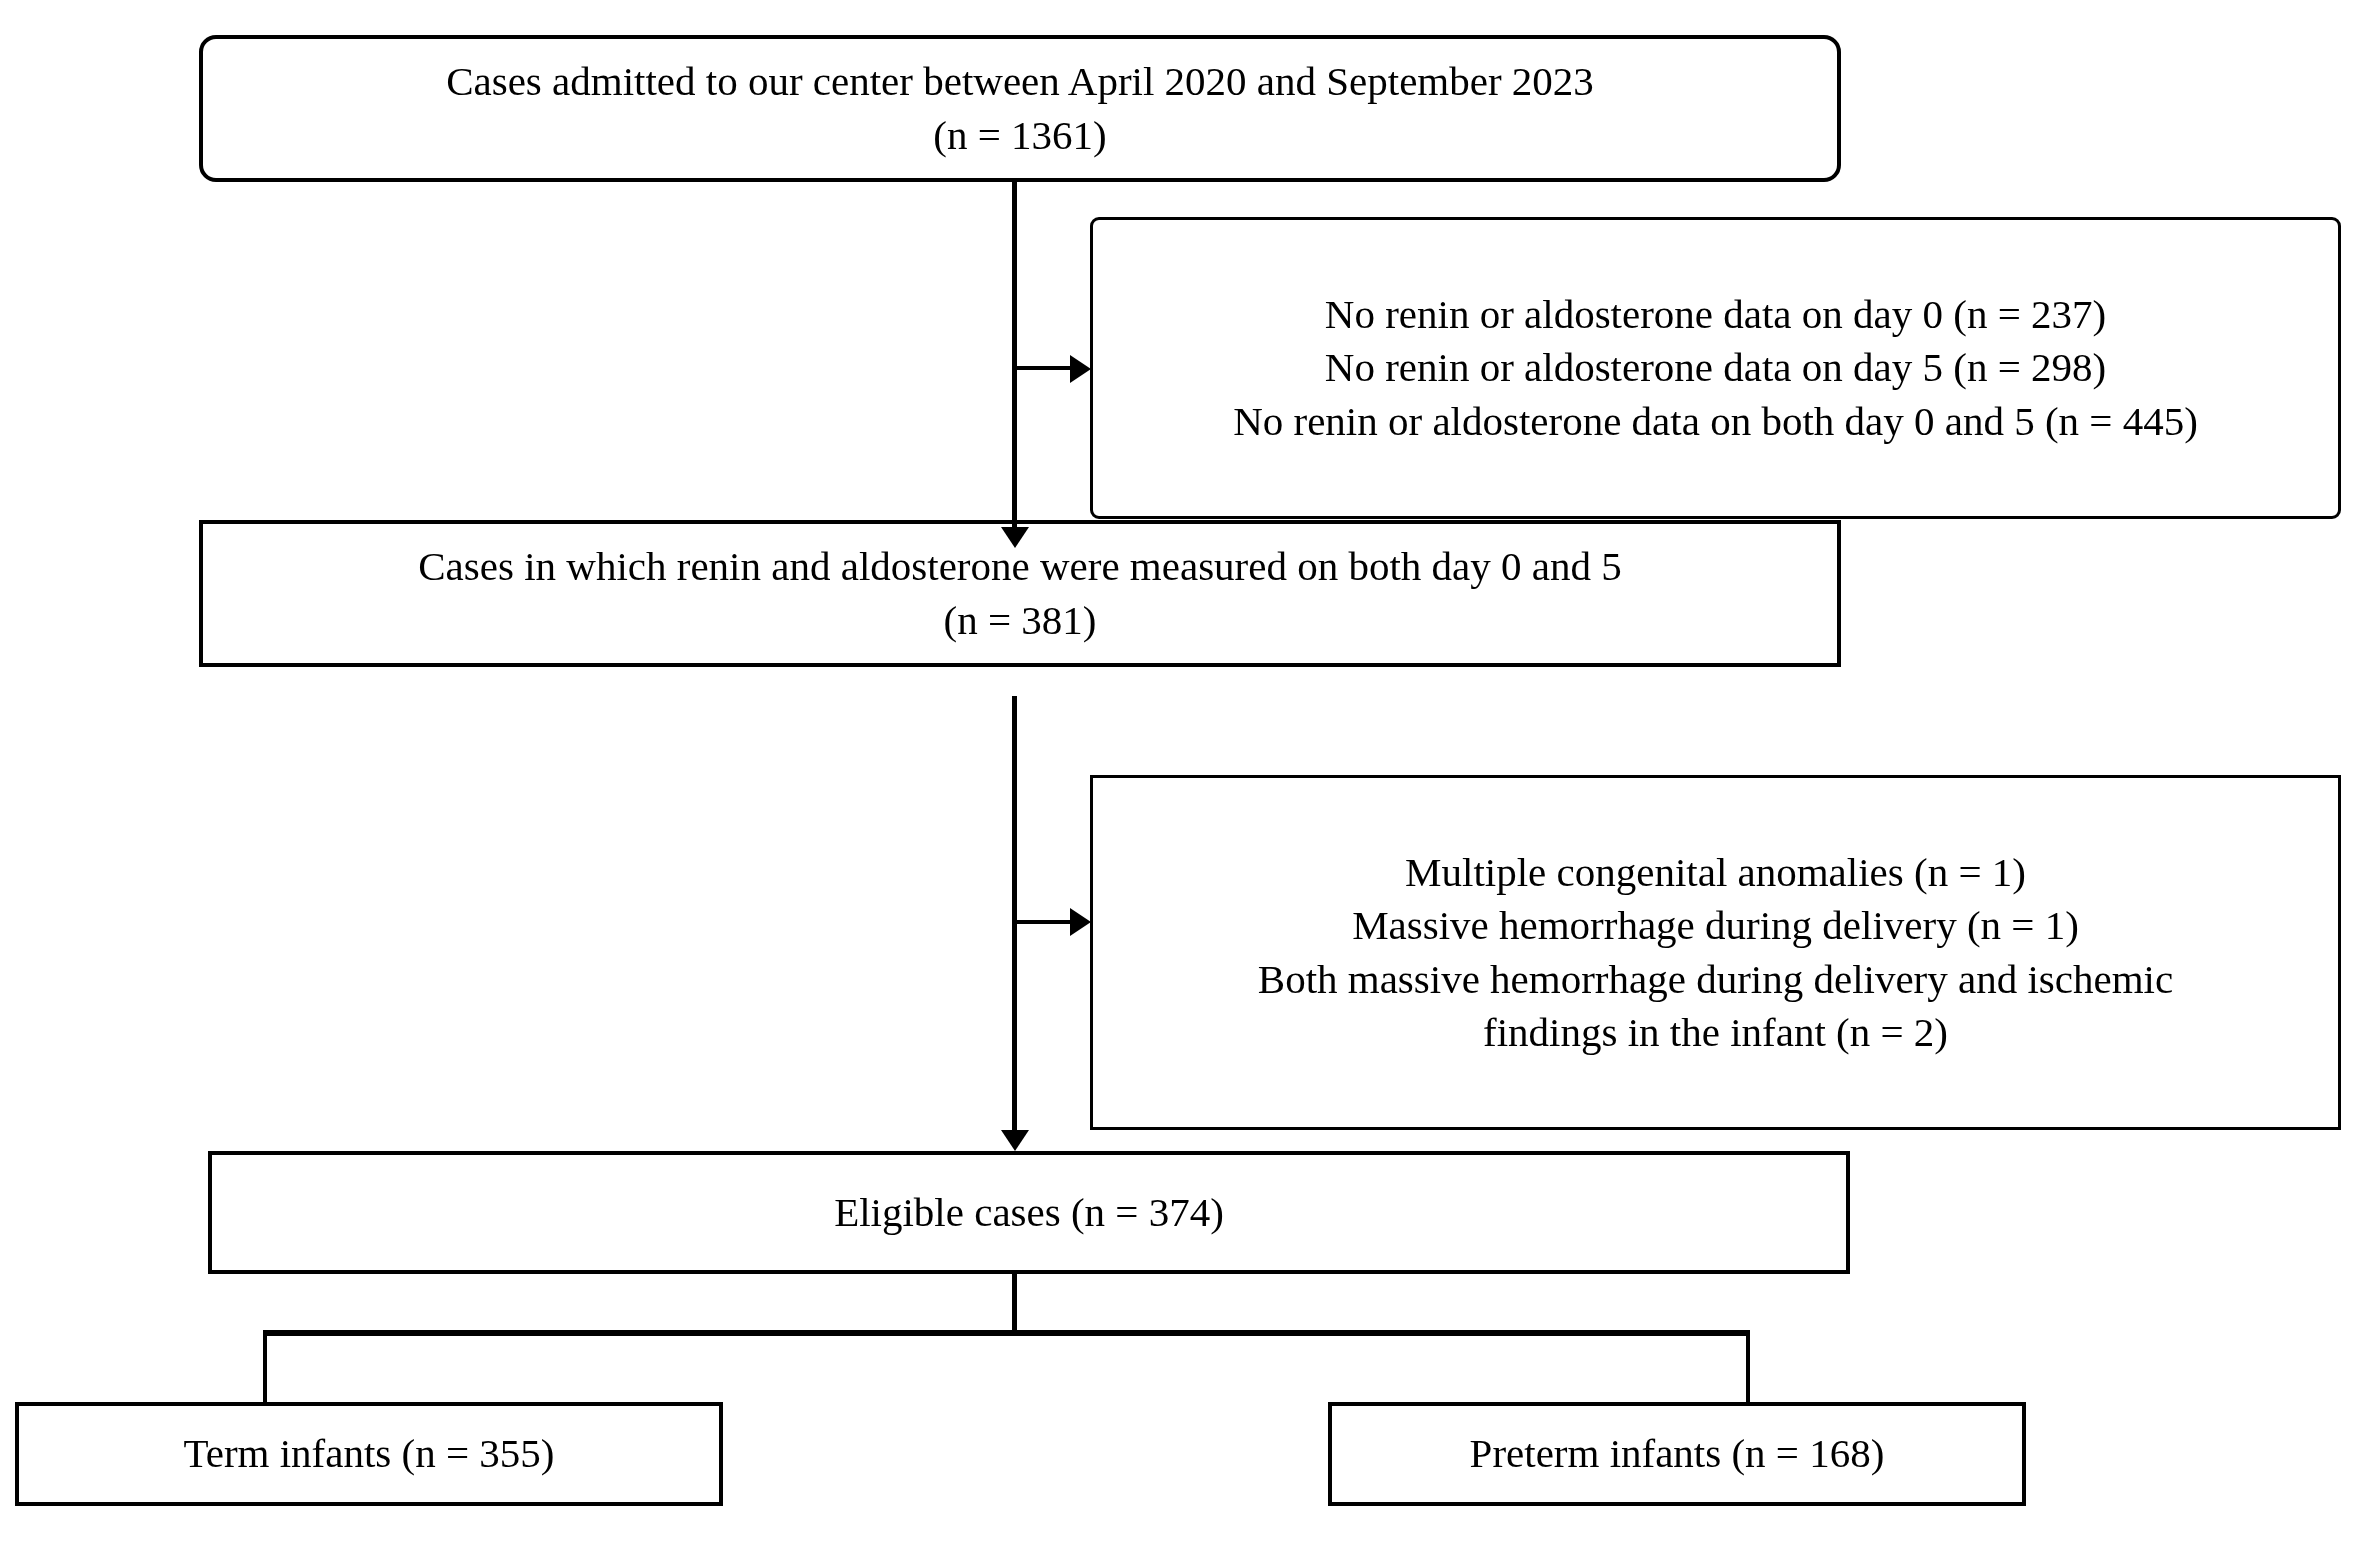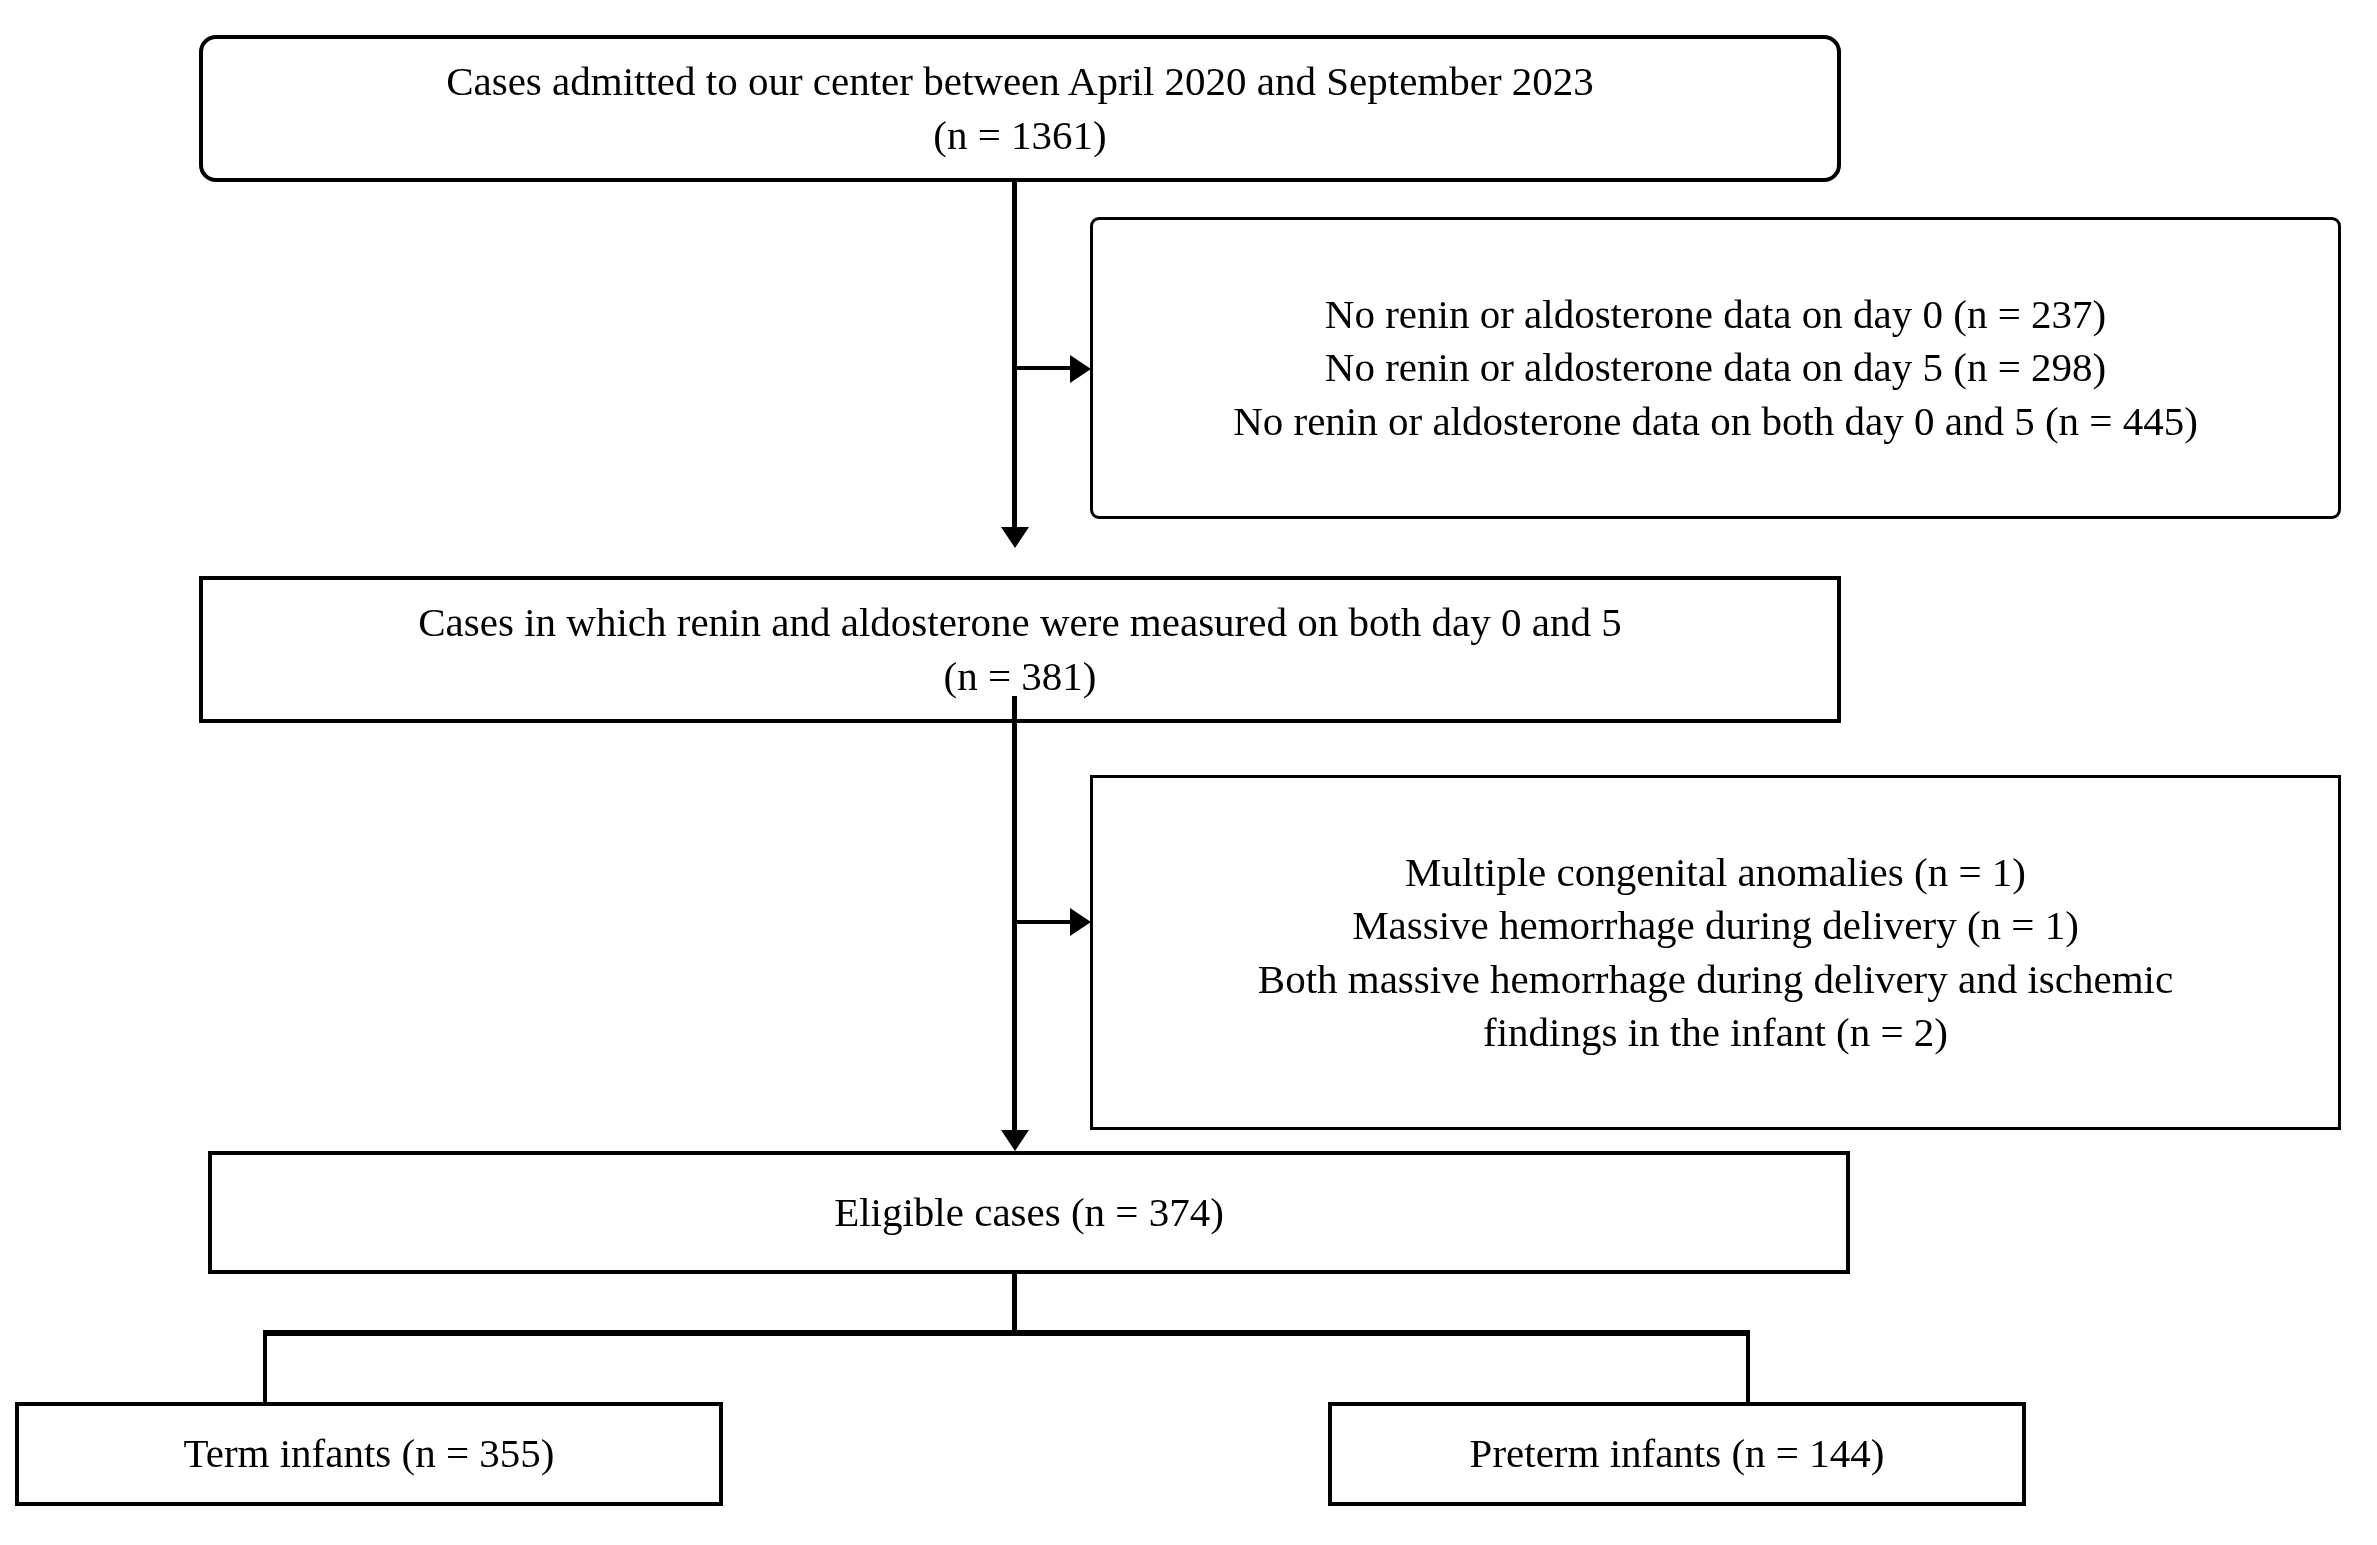--- a/index.html
+++ b/index.html
@@ -35,21 +35,21 @@
     display: block;
     white-space: nowrap;
   }
   .node.thin-border {
     border-width: 3.3px;
   }
 
   
   #node-admitted   { left: 199px;  top: 35px;   width: 1642px; height: 147px; border-radius: 17px; }
   #node-excl-1     { left: 1090px; top: 217px;  width: 1251px; height: 302px; border-radius: 9px; }
-  #node-measured   { left: 199px;  top: 576px;  width: 1642px; height: 147px; }
+  #node-measured   { left: 199px;  top: 520px;  width: 1642px; height: 147px; }
   #node-excl-2     { left: 1090px; top: 743px;  width: 1251px; height: 355px; margin-top: 32px; }
   #node-eligible   { left: 208px;  top: 1151px; width: 1642px; height: 123px; }
   #node-term       { left: 15px;   top: 1402px; width: 708px;  height: 104px; }
   #node-preterm    { left: 1328px; top: 1402px; width: 698px;  height: 104px; }
 
   
   .conn {
     position: absolute;
     background: #000000;
   }
@@ -124,21 +124,21 @@
 
   <div class="node" id="node-eligible">
     <span class="line">Eligible cases (n = 374)</span>
   </div>
 
   <div class="node" id="node-term">
     <span class="line">Term infants (n = 355)</span>
   </div>
 
   <div class="node" id="node-preterm">
-    <span class="line">Preterm infants (n = 144)</span>
+    <span class="line">Preterm infants (n = 168)</span>
   </div>
 
   <div class="conn vline" id="trunk-1"></div>
   <div class="conn hline" id="branch-1-line"></div>
   <div class="arrow-right" id="arrowhead-excl-1"></div>
   <div class="arrow-down" id="arrowhead-to-measured"></div>
 
   <div class="conn vline" id="trunk-2"></div>
   <div class="conn hline" id="branch-2-line"></div>
   <div class="arrow-right" id="arrowhead-excl-2"></div>

